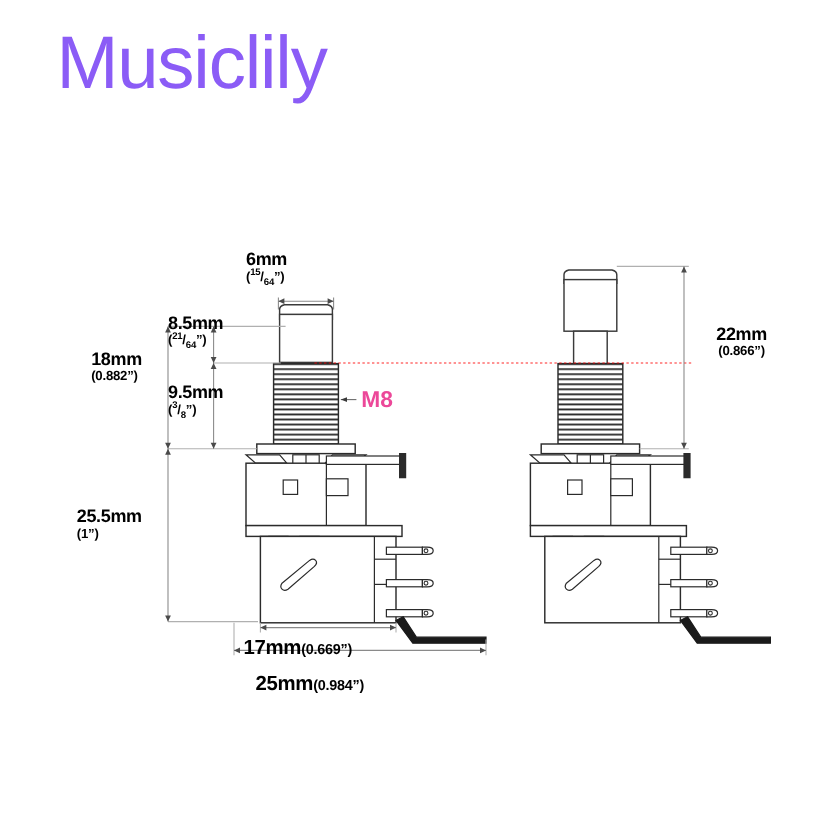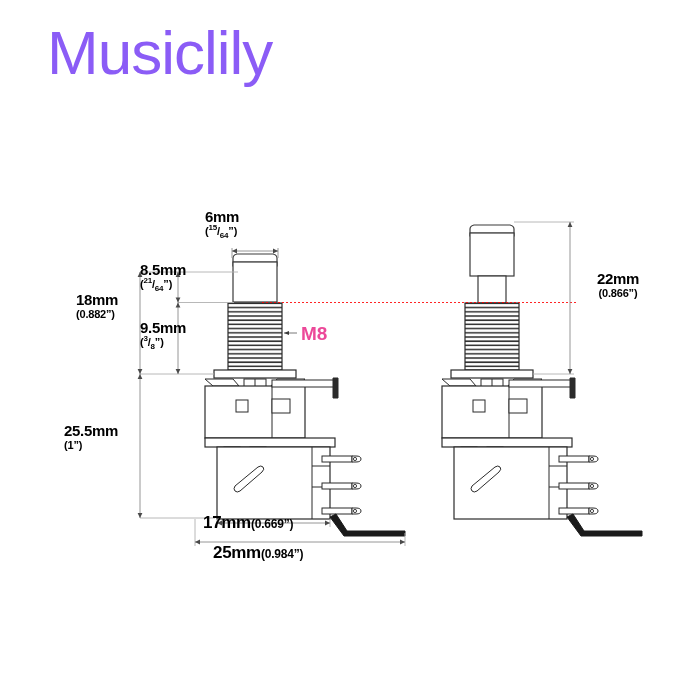--- a/index.html
+++ b/index.html
@@ -42,21 +42,21 @@
     letter-spacing:-0.3px;
   }
   .dim .inch{
     display:block;
     font-size:11px;
     font-weight:bold;
     letter-spacing:-0.2px;
     margin-top:1px;
   }
   
-  .dim.inline{white-space:nowrap;}
+  .dim.inline{white-space:nowrap;margin-top:17px;}
   .dim.inline .mm{display:inline;font-size:17px;}
   .dim.inline .inch{display:inline;font-size:12px;margin-left:0px;}
 
   .frac{
     display:inline-block;
     position:relative;
     font-size:11px;
     font-weight:bold;
     vertical-align:baseline;
   }

